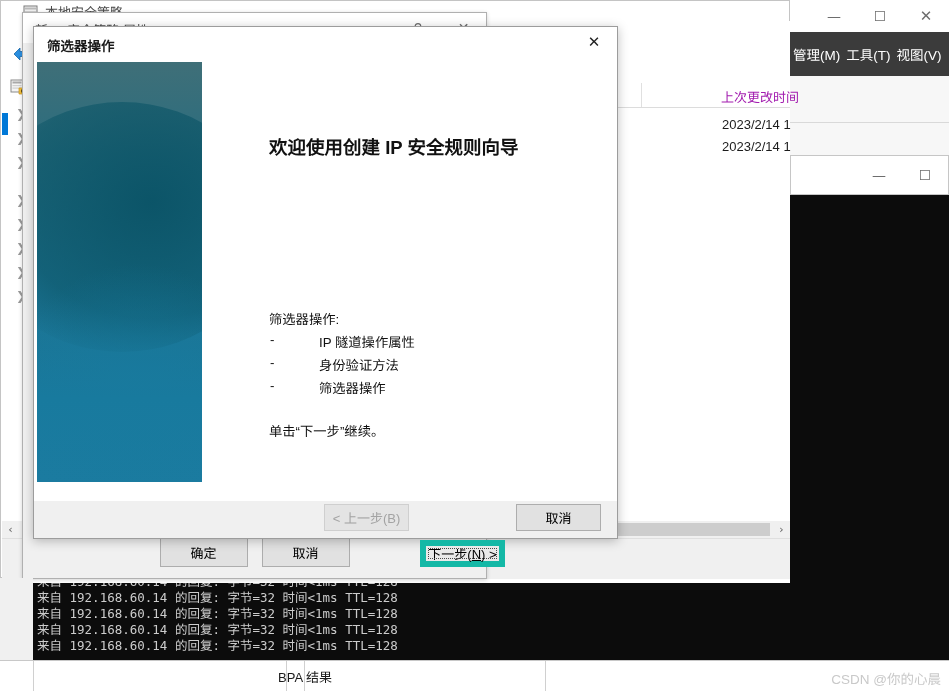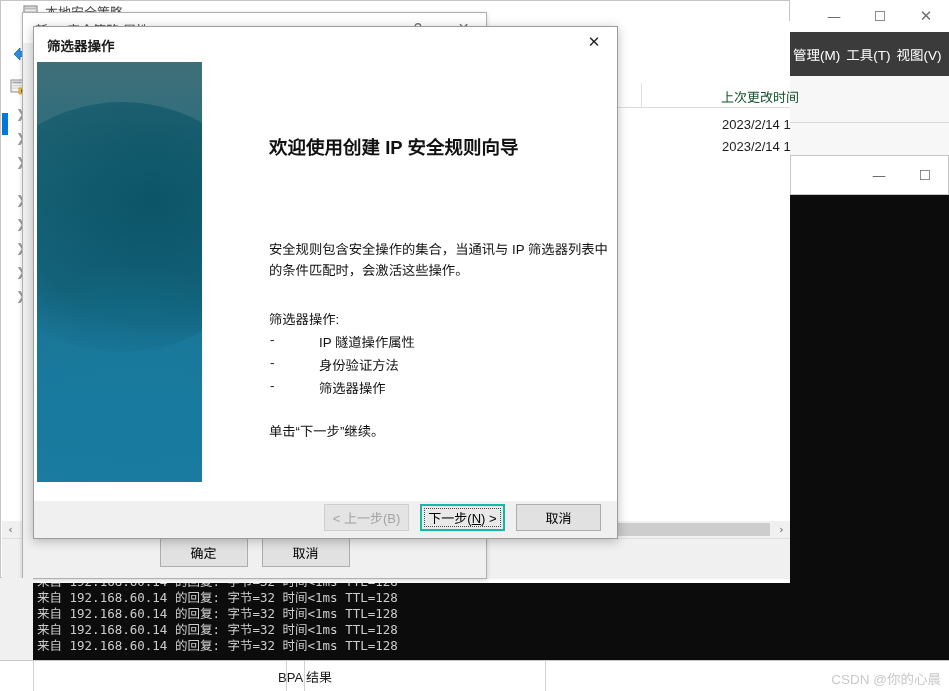--- a/index.html
+++ b/index.html
@@ -133,21 +133,21 @@
     position: absolute; left: 59px; top: 0; width: 729px; height: 452px;
     background: #ffffff;
   }
   #list-header {
     position: absolute; left: 0; top: 14px; width: 729px; height: 24px;
     border-bottom: 1px solid #dcdcdc;
   }
   .list-col-sep {
     position: absolute; top: 14px; width: 1px; height: 24px; background: #e0e0e0;
   }
-  .lh-text { position: absolute; top: 18px; font-size: 13px; color: #14532d; white-space: nowrap; }
+  .lh-text { position: absolute; top: 18px; font-size: 13px; color: #a21caf; white-space: nowrap; }
   .list-cell { position: absolute; font-size: 13px; color: #1b1b1b; white-space: nowrap; }
   #mmc-hscroll {
     position: absolute; left: 1px; top: 520px; width: 788px; height: 17px;
     background: #f0f0f0;
   }
   .hs-arrow {
     position: absolute; top: 0; width: 17px; height: 17px;
     color: #5a5a5a; font-size: 11px; line-height: 17px; text-align: center;
     font-family: "DejaVu Sans", sans-serif;
   }
@@ -273,23 +273,24 @@
   .wzbtn {
     width: 85px; height: 27px;
     background: #e1e1e1;
     border: 1px solid #adadad;
     font-size: 13px; color: #000000;
     display: flex; align-items: center; justify-content: center;
     box-sizing: border-box; white-space: nowrap;
   }
   .wzbtn.disabled { color: #a3a3a3; border: 1px solid #cfcfcf; background: #e4e4e4; }
   .wzbtn.default {
-    border: 2px solid #14b8a6;
+    border: 6px solid #14b8a6;
     background: #e9e9e9;
     position: relative;
+    margin-top: 36px;
   }
   .wzbtn.default::after {
     content: ""; position: absolute; left: 2px; top: 2px; right: 2px; bottom: 2px;
     border: 1px dotted #4a4a4a;
   }
   .underline { text-decoration: underline; }
 
   
   #term-right {
     left: 790px; top: 155px; width: 159px; height: 40px;
@@ -438,21 +439,20 @@
   <div id="wz-page">
 
     <div id="wz-banner">
       <div class="blob"></div>
       <div class="blob2"></div>
     </div>
 
     <div id="wz-heading">欢迎使用创建 IP 安全规则向导</div>
 
 
-    <div class="wz-para" style="top:180px;">安全规则包含安全操作的集合，当通讯与 IP 筛选器列表中的条件匹配时，会激活这些操作。</div>
 
     <div class="wz-para" style="top:250px;">筛选器操作:</div>
 
     <div class="wz-bullet-dash" style="top:273px;">-</div>
     <div class="wz-bullet-text" style="top:273px;">IP 隧道操作属性</div>
 
     <div class="wz-bullet-dash" style="top:296px;">-</div>
     <div class="wz-bullet-text" style="top:296px;">身份验证方法</div>
 
     <div class="wz-bullet-dash" style="top:319px;">-</div>

